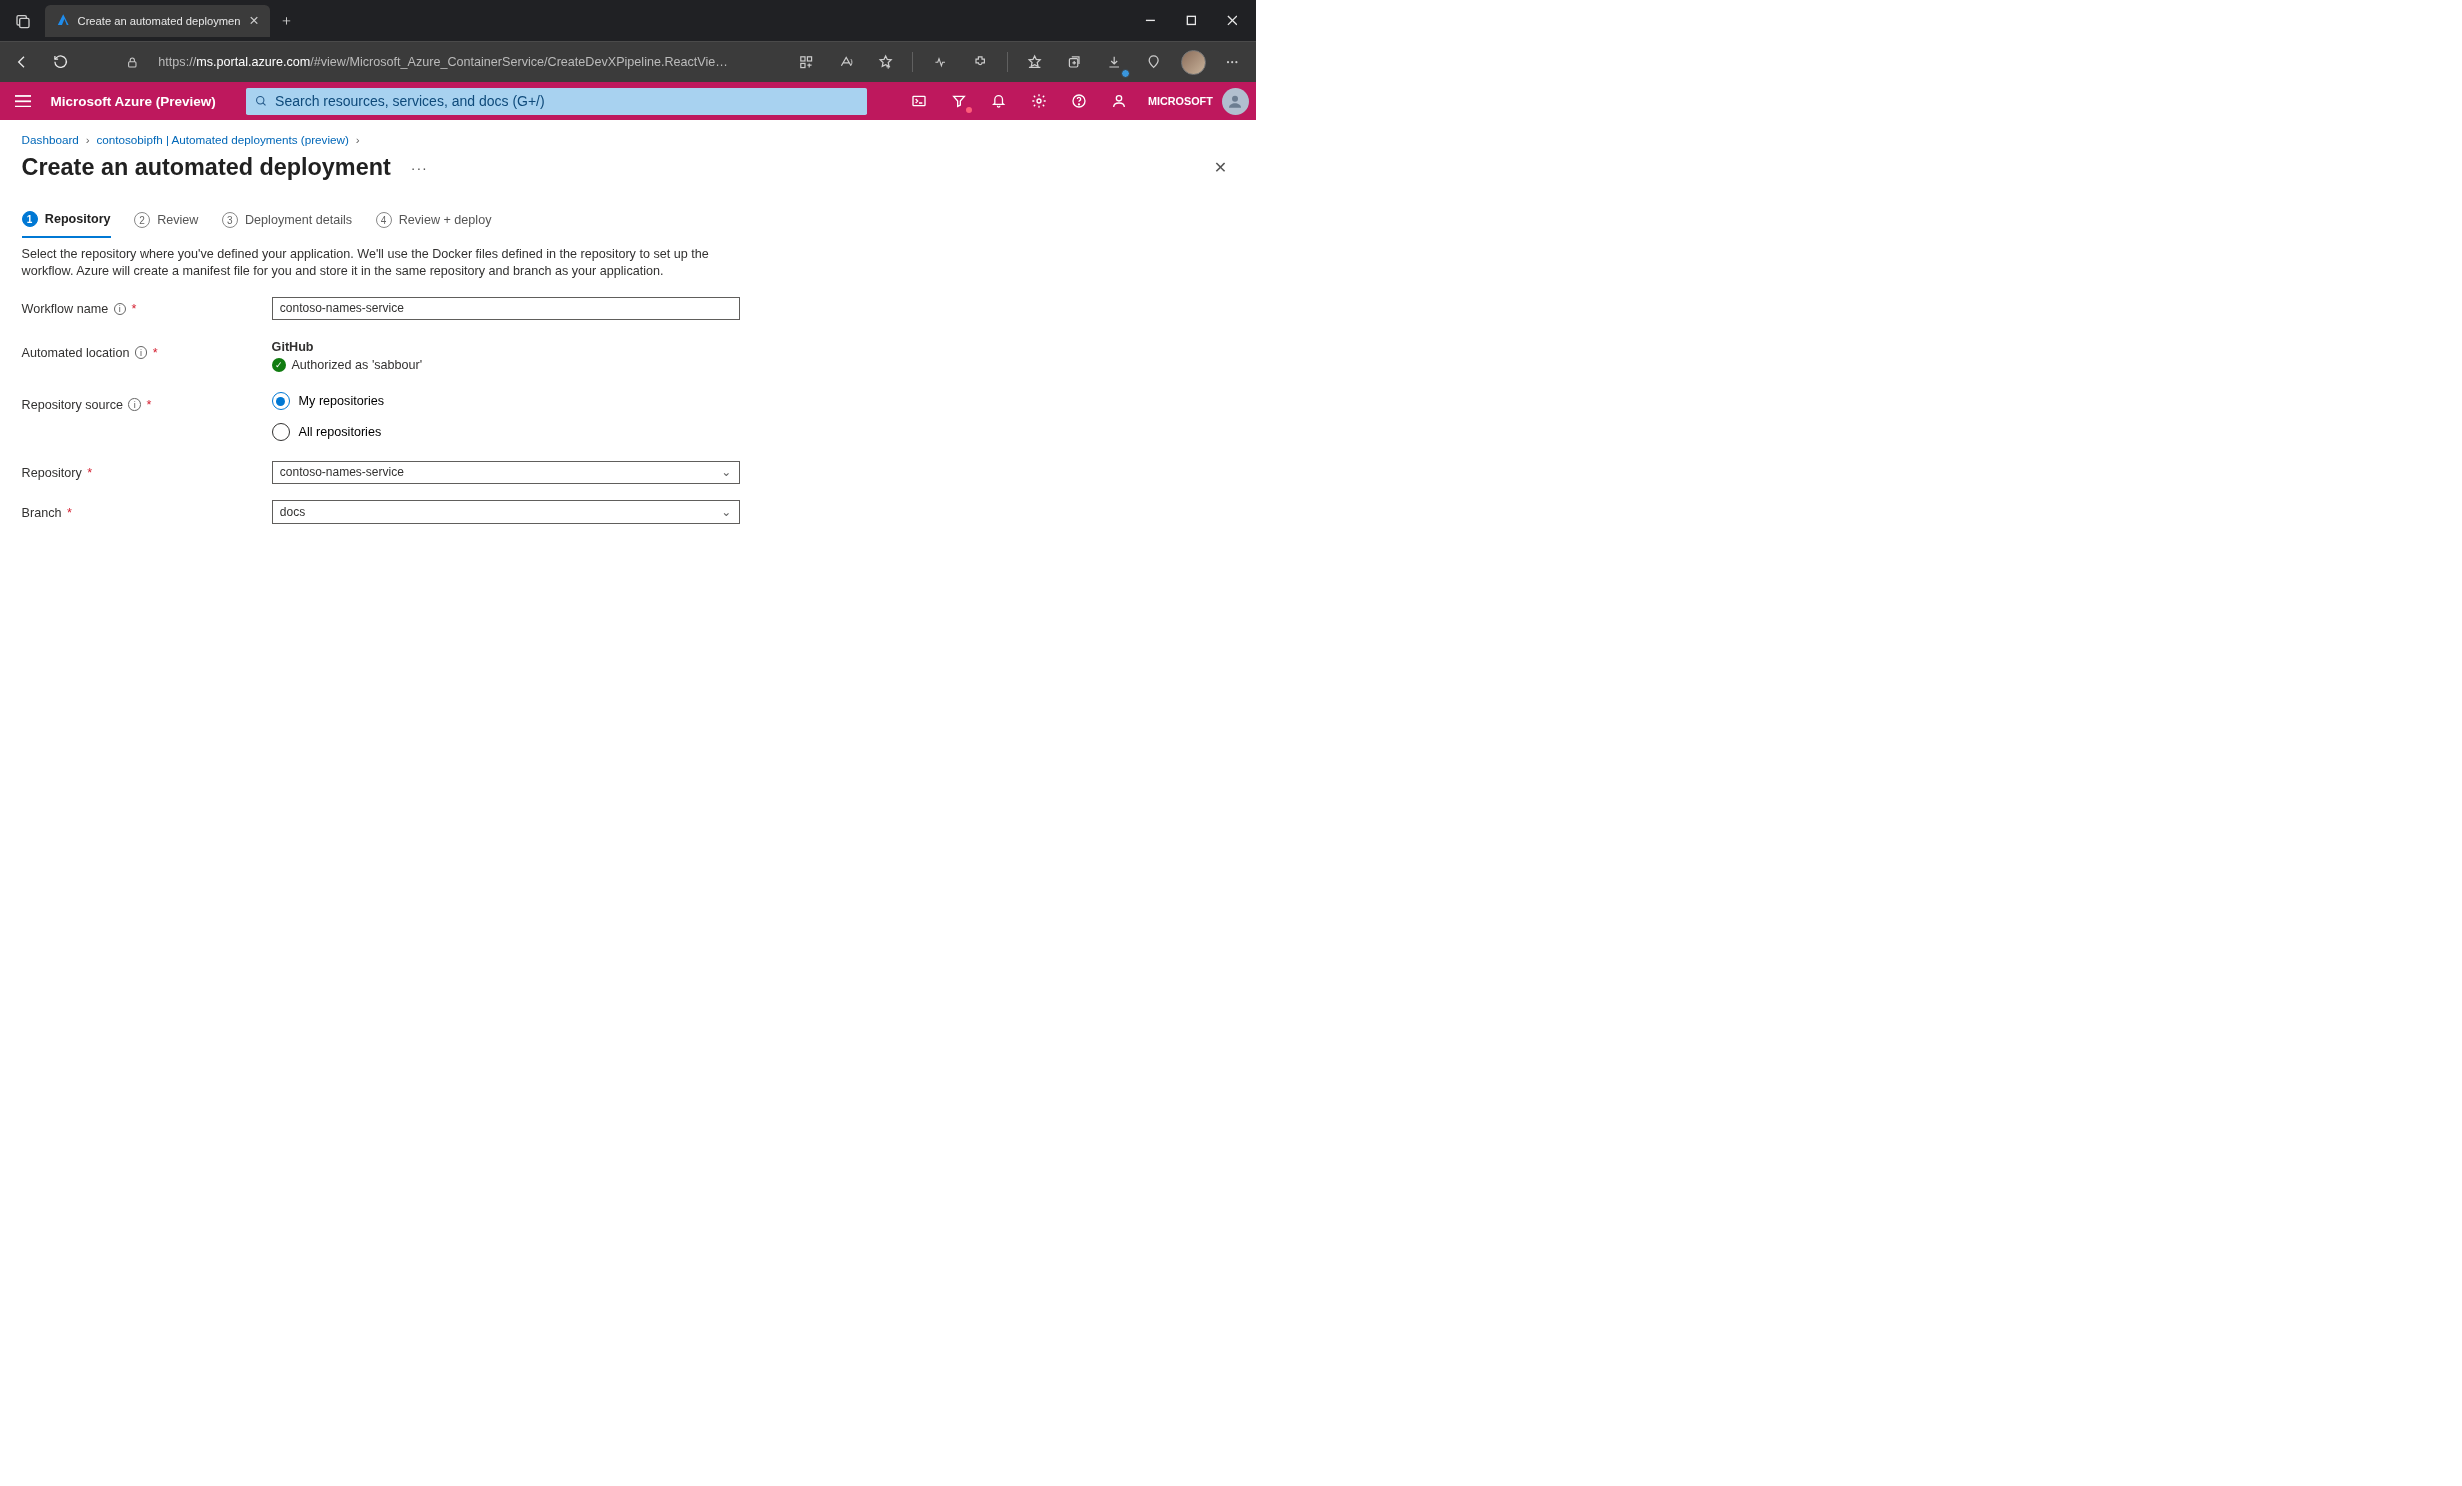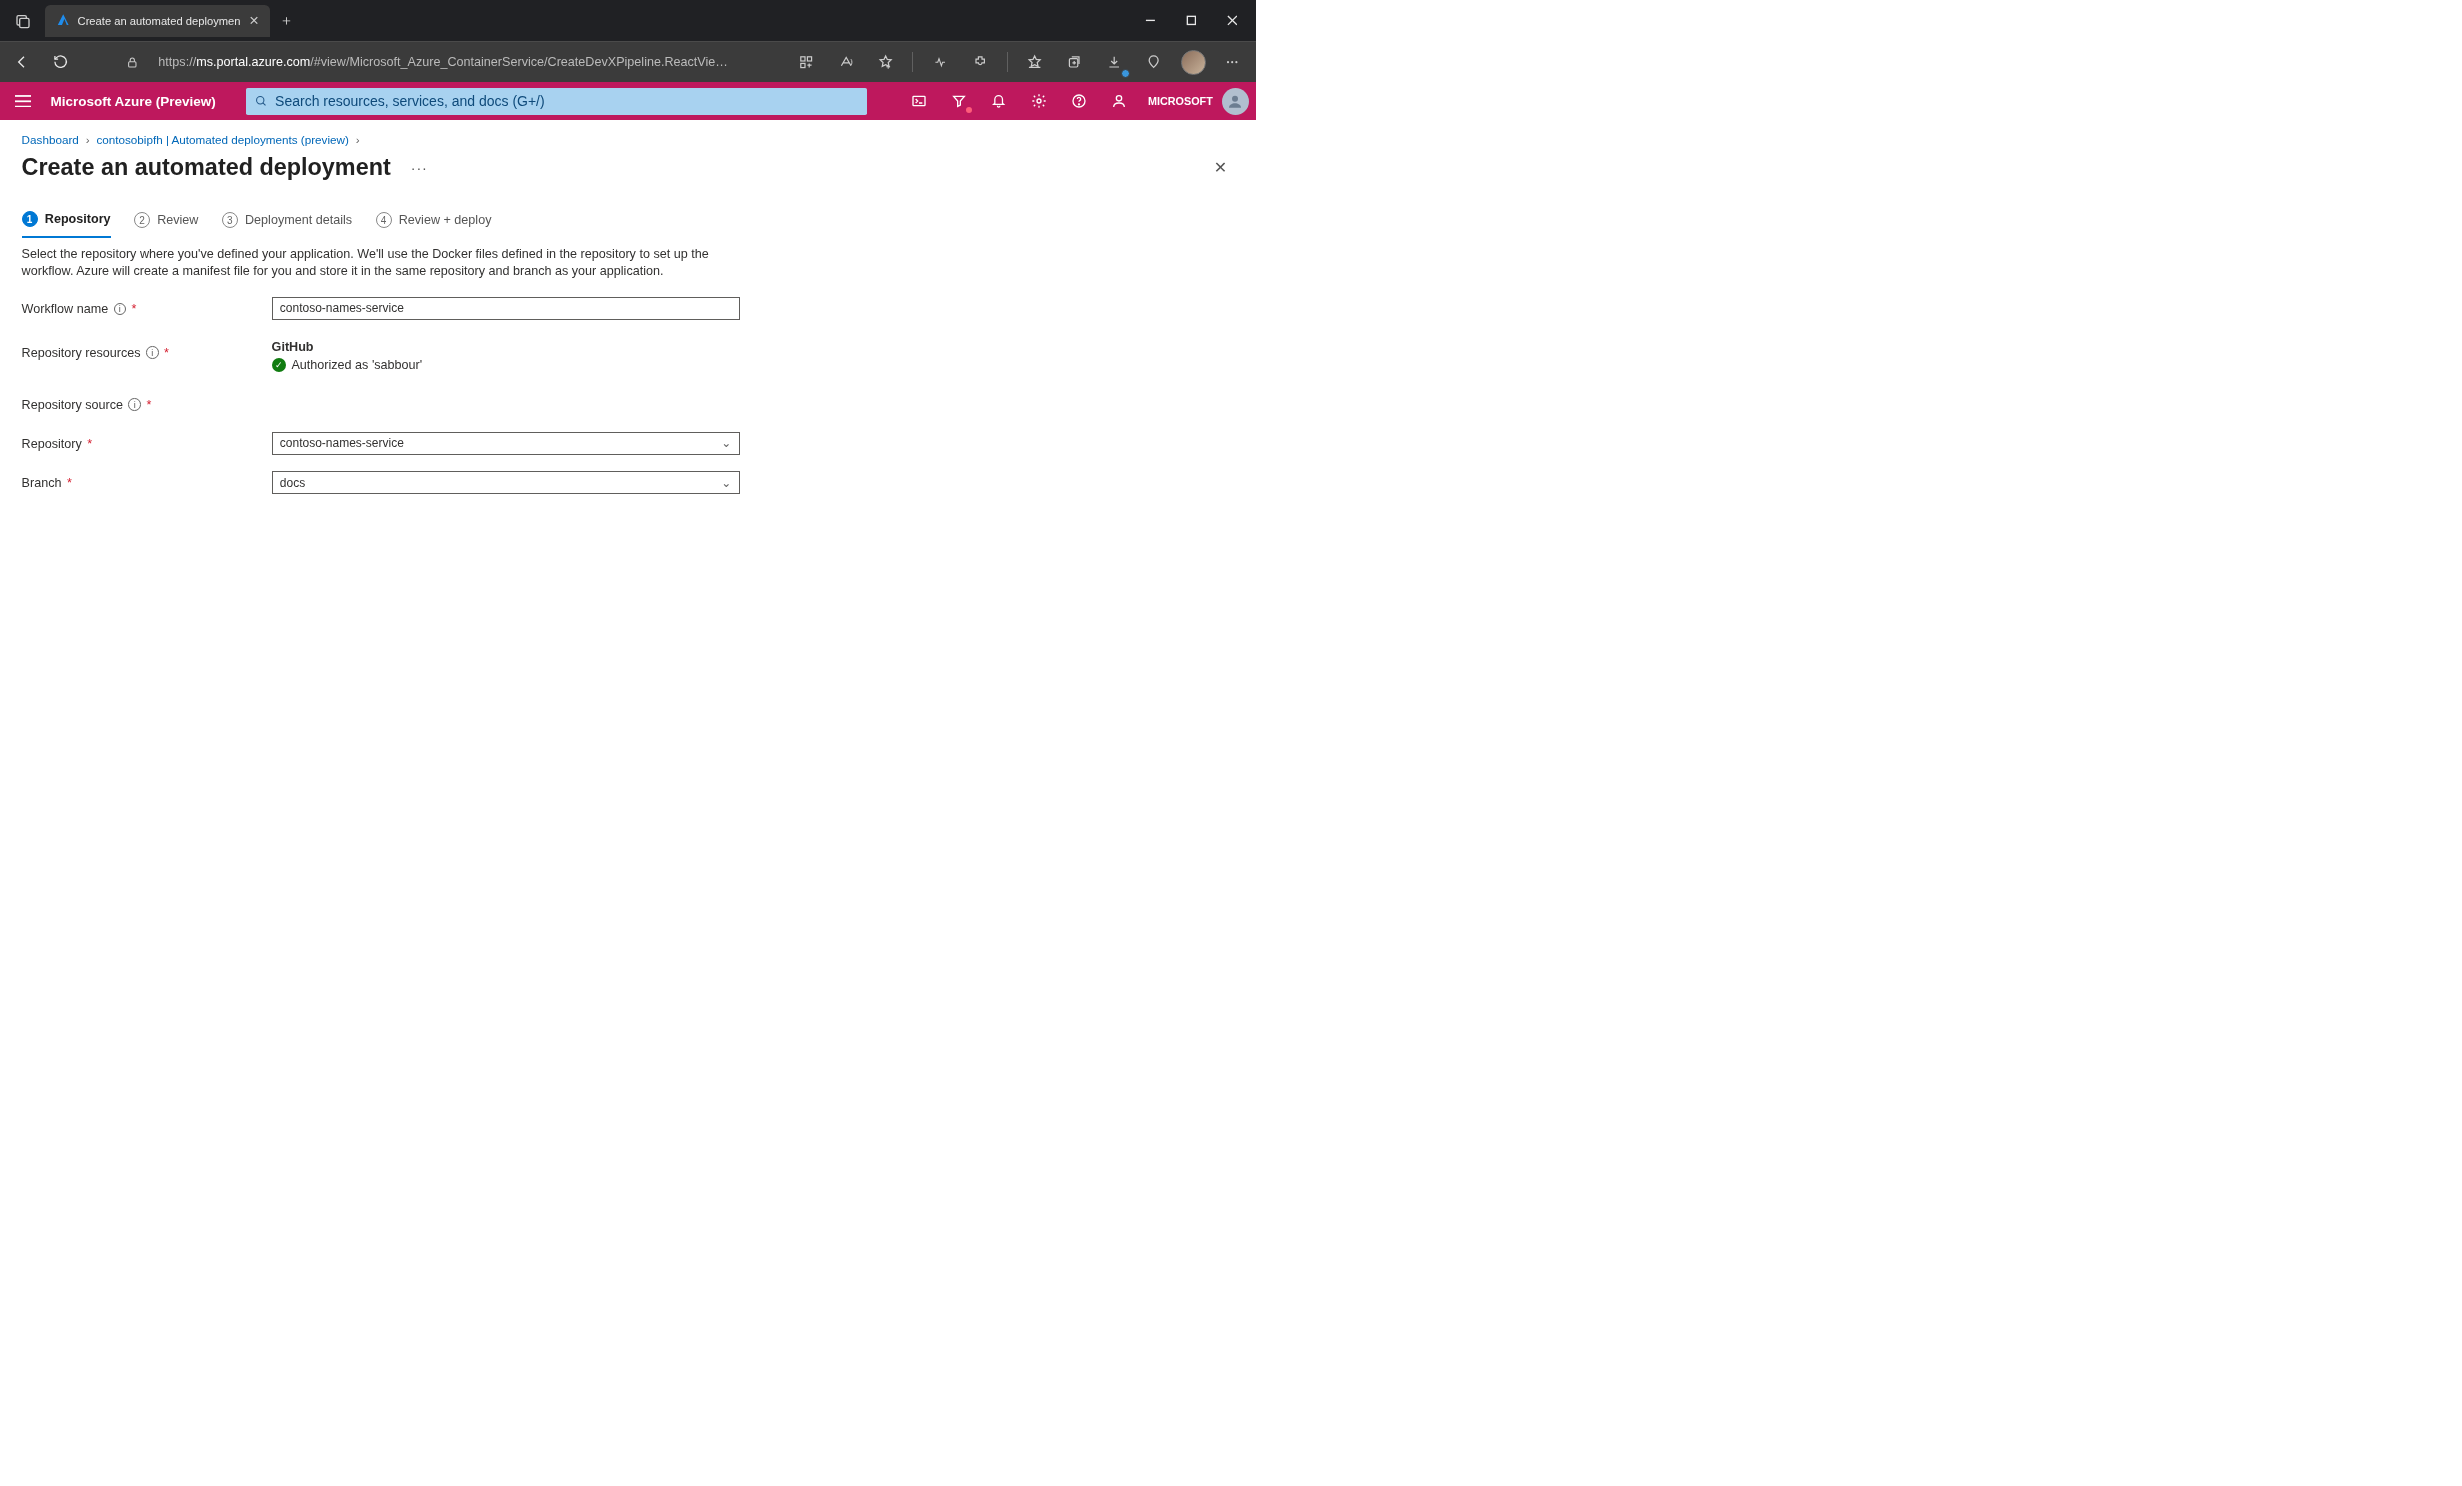--- a/index.html
+++ b/index.html
@@ -316,39 +316,51 @@
         <span class="info">i</span>
         <span class="req">*</span>
       </div>
       <div class="fcontrol">
         <input class="textbox" value="contoso-names-service" style="">
       </div>
     </div>
 
     <div class="form-row row-top">
       <div class="flabel">
-        <span>Repository resources</span>
+        <span>Automated location</span>
         <span class="info">i</span>
         <span class="req">*</span>
       </div>
       <div class="fcontrol">
         <div class="gh-line">GitHub</div>
         <div class="auth-line">
           <span class="check">✓</span>
           <span>Authorized as 'sabbour'</span>
         </div>
       </div>
     </div>
 
     <div class="form-row row-top">
       <div class="flabel">
         <span>Repository source</span>
         <span class="info">i</span>
         <span class="req">*</span>
       </div>
+      <div class="fcontrol">
+        <div class="radio-group">
+          <label class="radio sel">
+            <span class="circ"></span>
+            <span>My repositories</span>
+          </label>
+          <label class="radio">
+            <span class="circ"></span>
+            <span>All repositories</span>
+          </label>
+        </div>
+      </div>
     </div>
 
     <div class="form-row">
       <div class="flabel">
         <span>Repository</span>
         <span class="req">*</span>
       </div>
       <div class="fcontrol">
         <div class="dropdown">
           <span>contoso-names-service</span>

